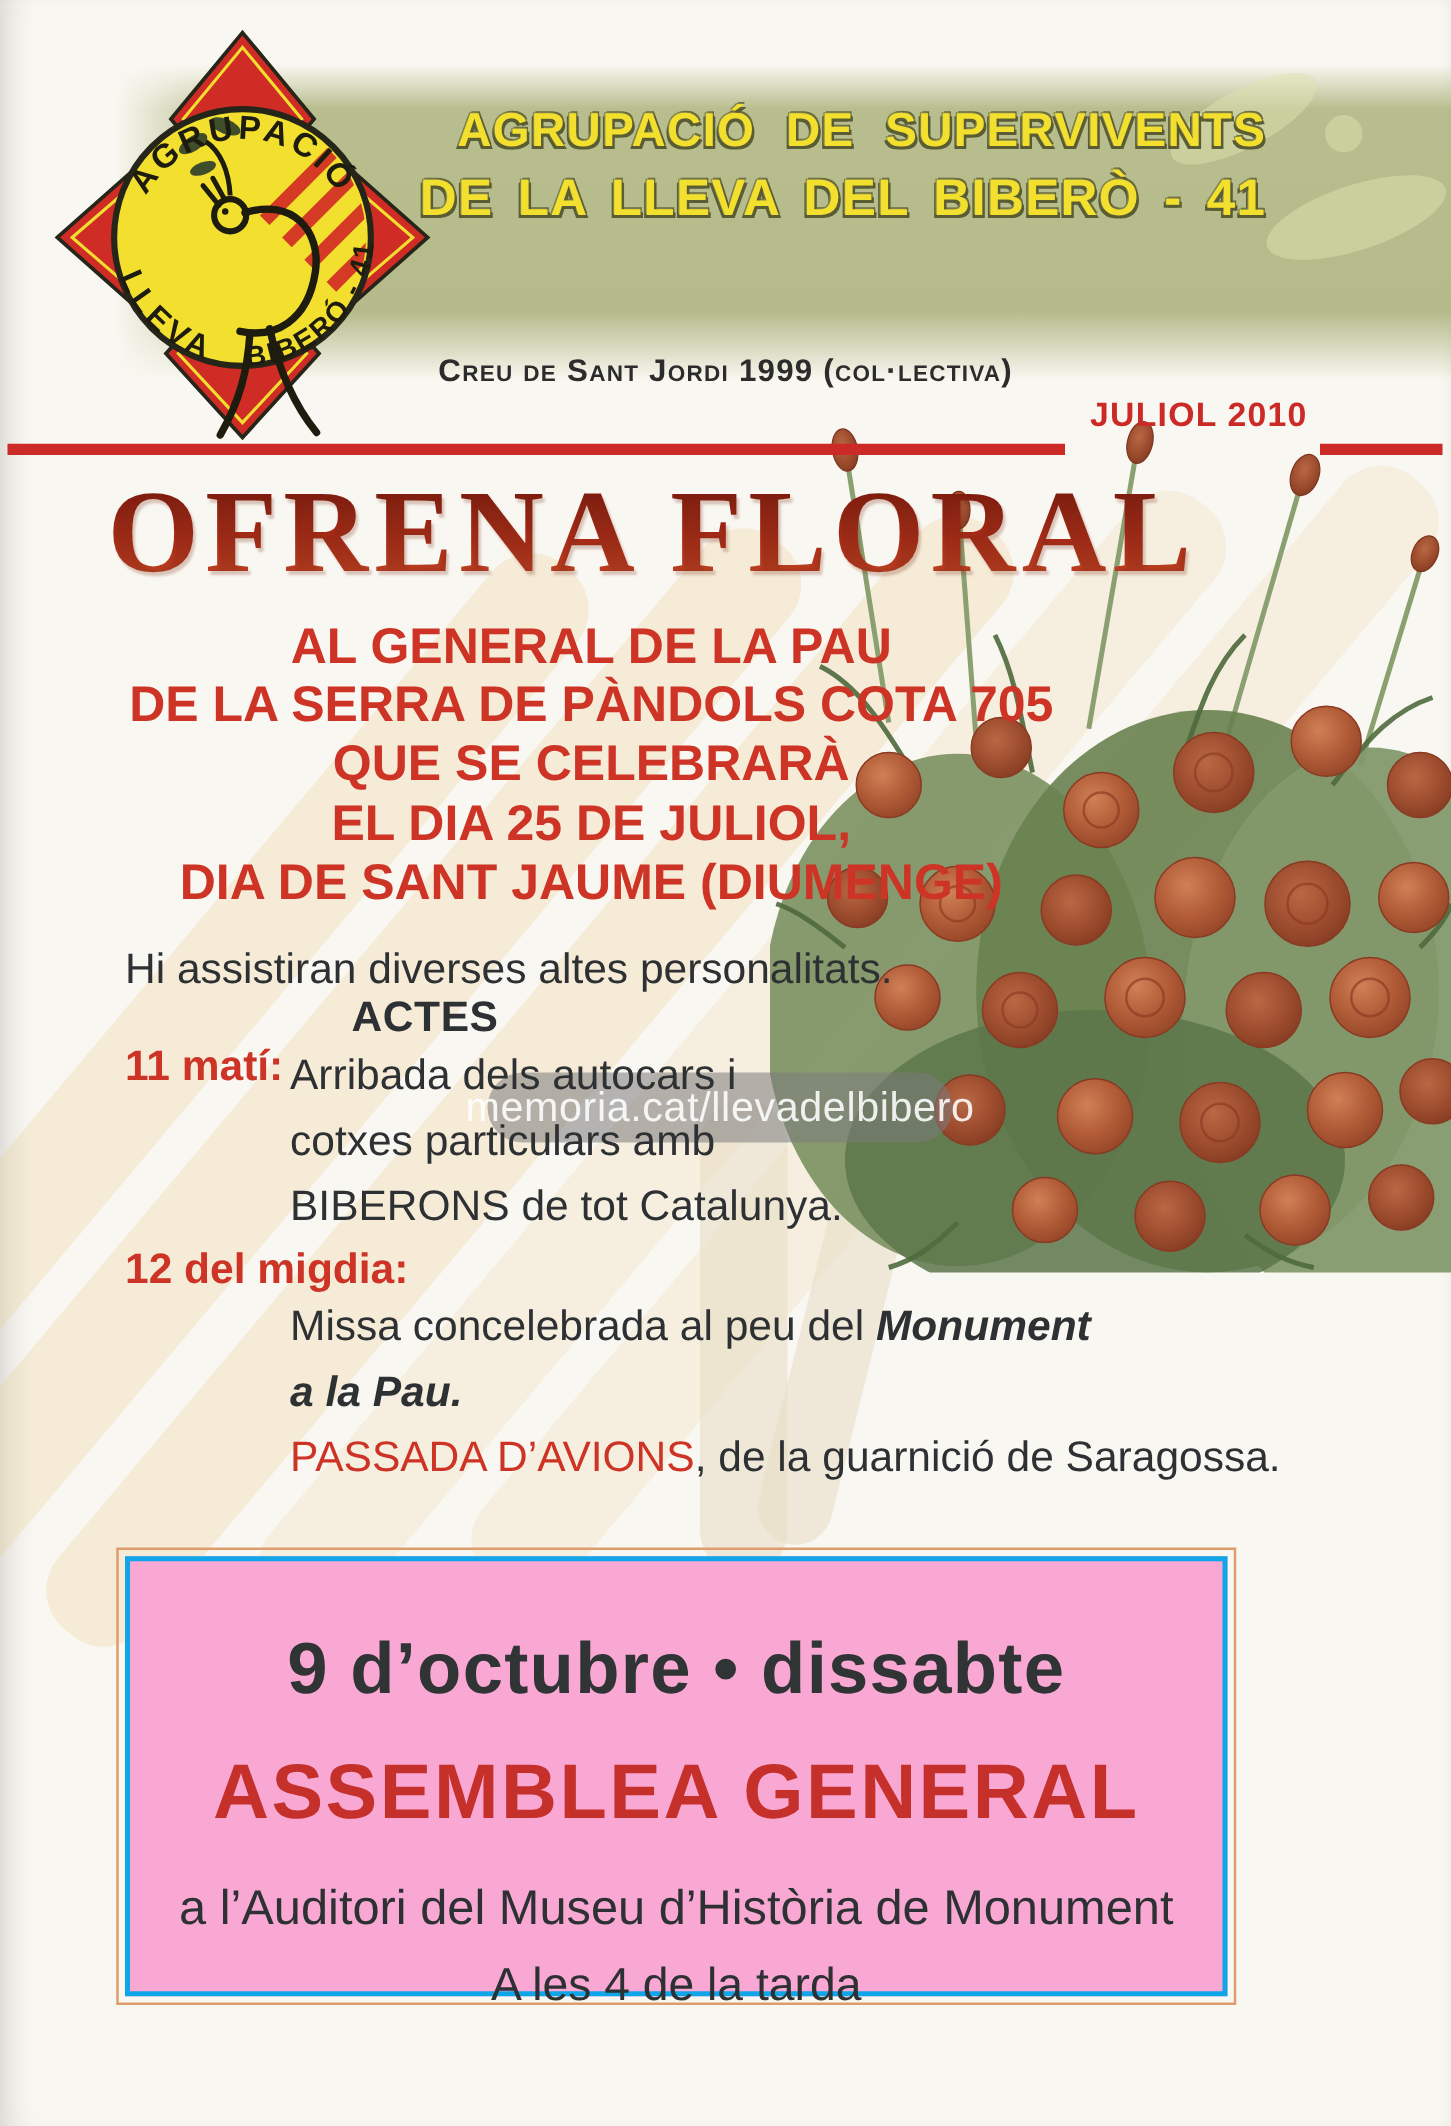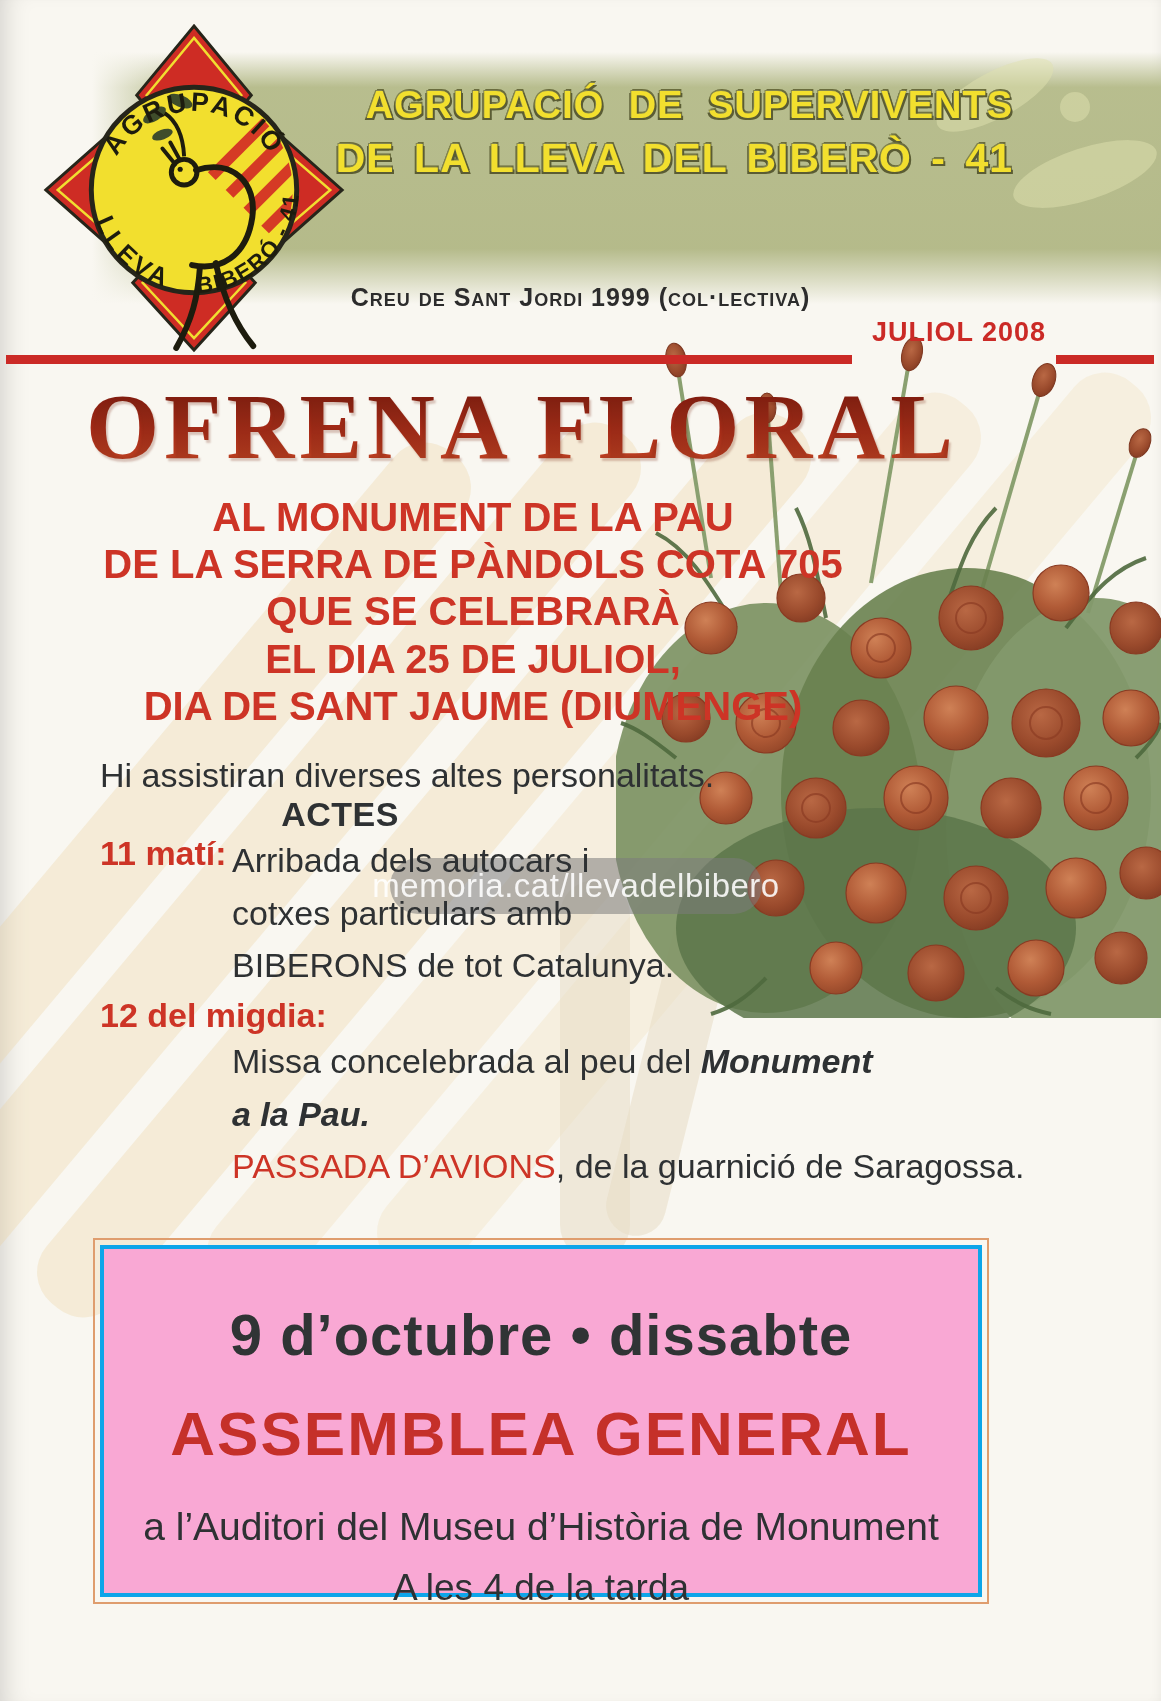--- a/index.html
+++ b/index.html
@@ -158,21 +158,21 @@
       <text font-size="26" letter-spacing="4"><textPath href="#arcBL" startOffset="46%" text-anchor="middle"><tspan>LLEVA</tspan></textPath></text>
       <text font-size="23" letter-spacing="2"><textPath href="#arcR" startOffset="50%" text-anchor="middle"><tspan>BIBERÓ - 41</tspan></textPath></text>
     </g>
   </svg>
 
   <div class="head-text">
     <div class="sub sub1">AGRUPACIÓ DE SUPERVIVENTS</div>
     <div class="sub sub2">DE LA LLEVA DEL BIBERÒ - 41</div>
   </div>
   <div class="award">Creu de Sant Jordi 1999 (col·lectiva)</div>
-  <div class="issue">JULIOL 2008</div>
+  <div class="issue">JULIOL 2010</div>
   <div class="rule left"></div>
   <div class="rule right"></div>
 
   <svg class="roses" width="545" height="690" viewBox="0 0 545 690">
     <defs>
       <radialGradient id="rgA" cx="40%" cy="35%" r="75%">
         <stop offset="0%" stop-color="#cf8156"></stop>
           <stop offset="55%" stop-color="#b05a36"></stop>
           <stop offset="100%" stop-color="#8f4326"></stop>
       </radialGradient>
@@ -256,21 +256,21 @@
   </svg>
 
   <div class="wm">
     <span>memoria.cat/llevadelbibero</span>
   </div>
 
   <div class="content">
     <h1 class="main-title">OFRENA FLORAL</h1>
 
     <div class="announce">
-      <div>AL MONUMENT DE LA PAU</div>
+      <div>AL GENERAL DE LA PAU</div>
       <div>DE LA SERRA DE PÀNDOLS COTA 705</div>
       <div>QUE SE CELEBRARÀ</div>
       <div>EL DIA 25 DE JULIOL,</div>
       <div>DIA DE SANT JAUME (DIUMENGE)</div>
     </div>
 
     <div class="intro">Hi assistiran diverses altes personalitats.</div>
     <div class="actes">ACTES</div>
 
     <div class="sched-row">

